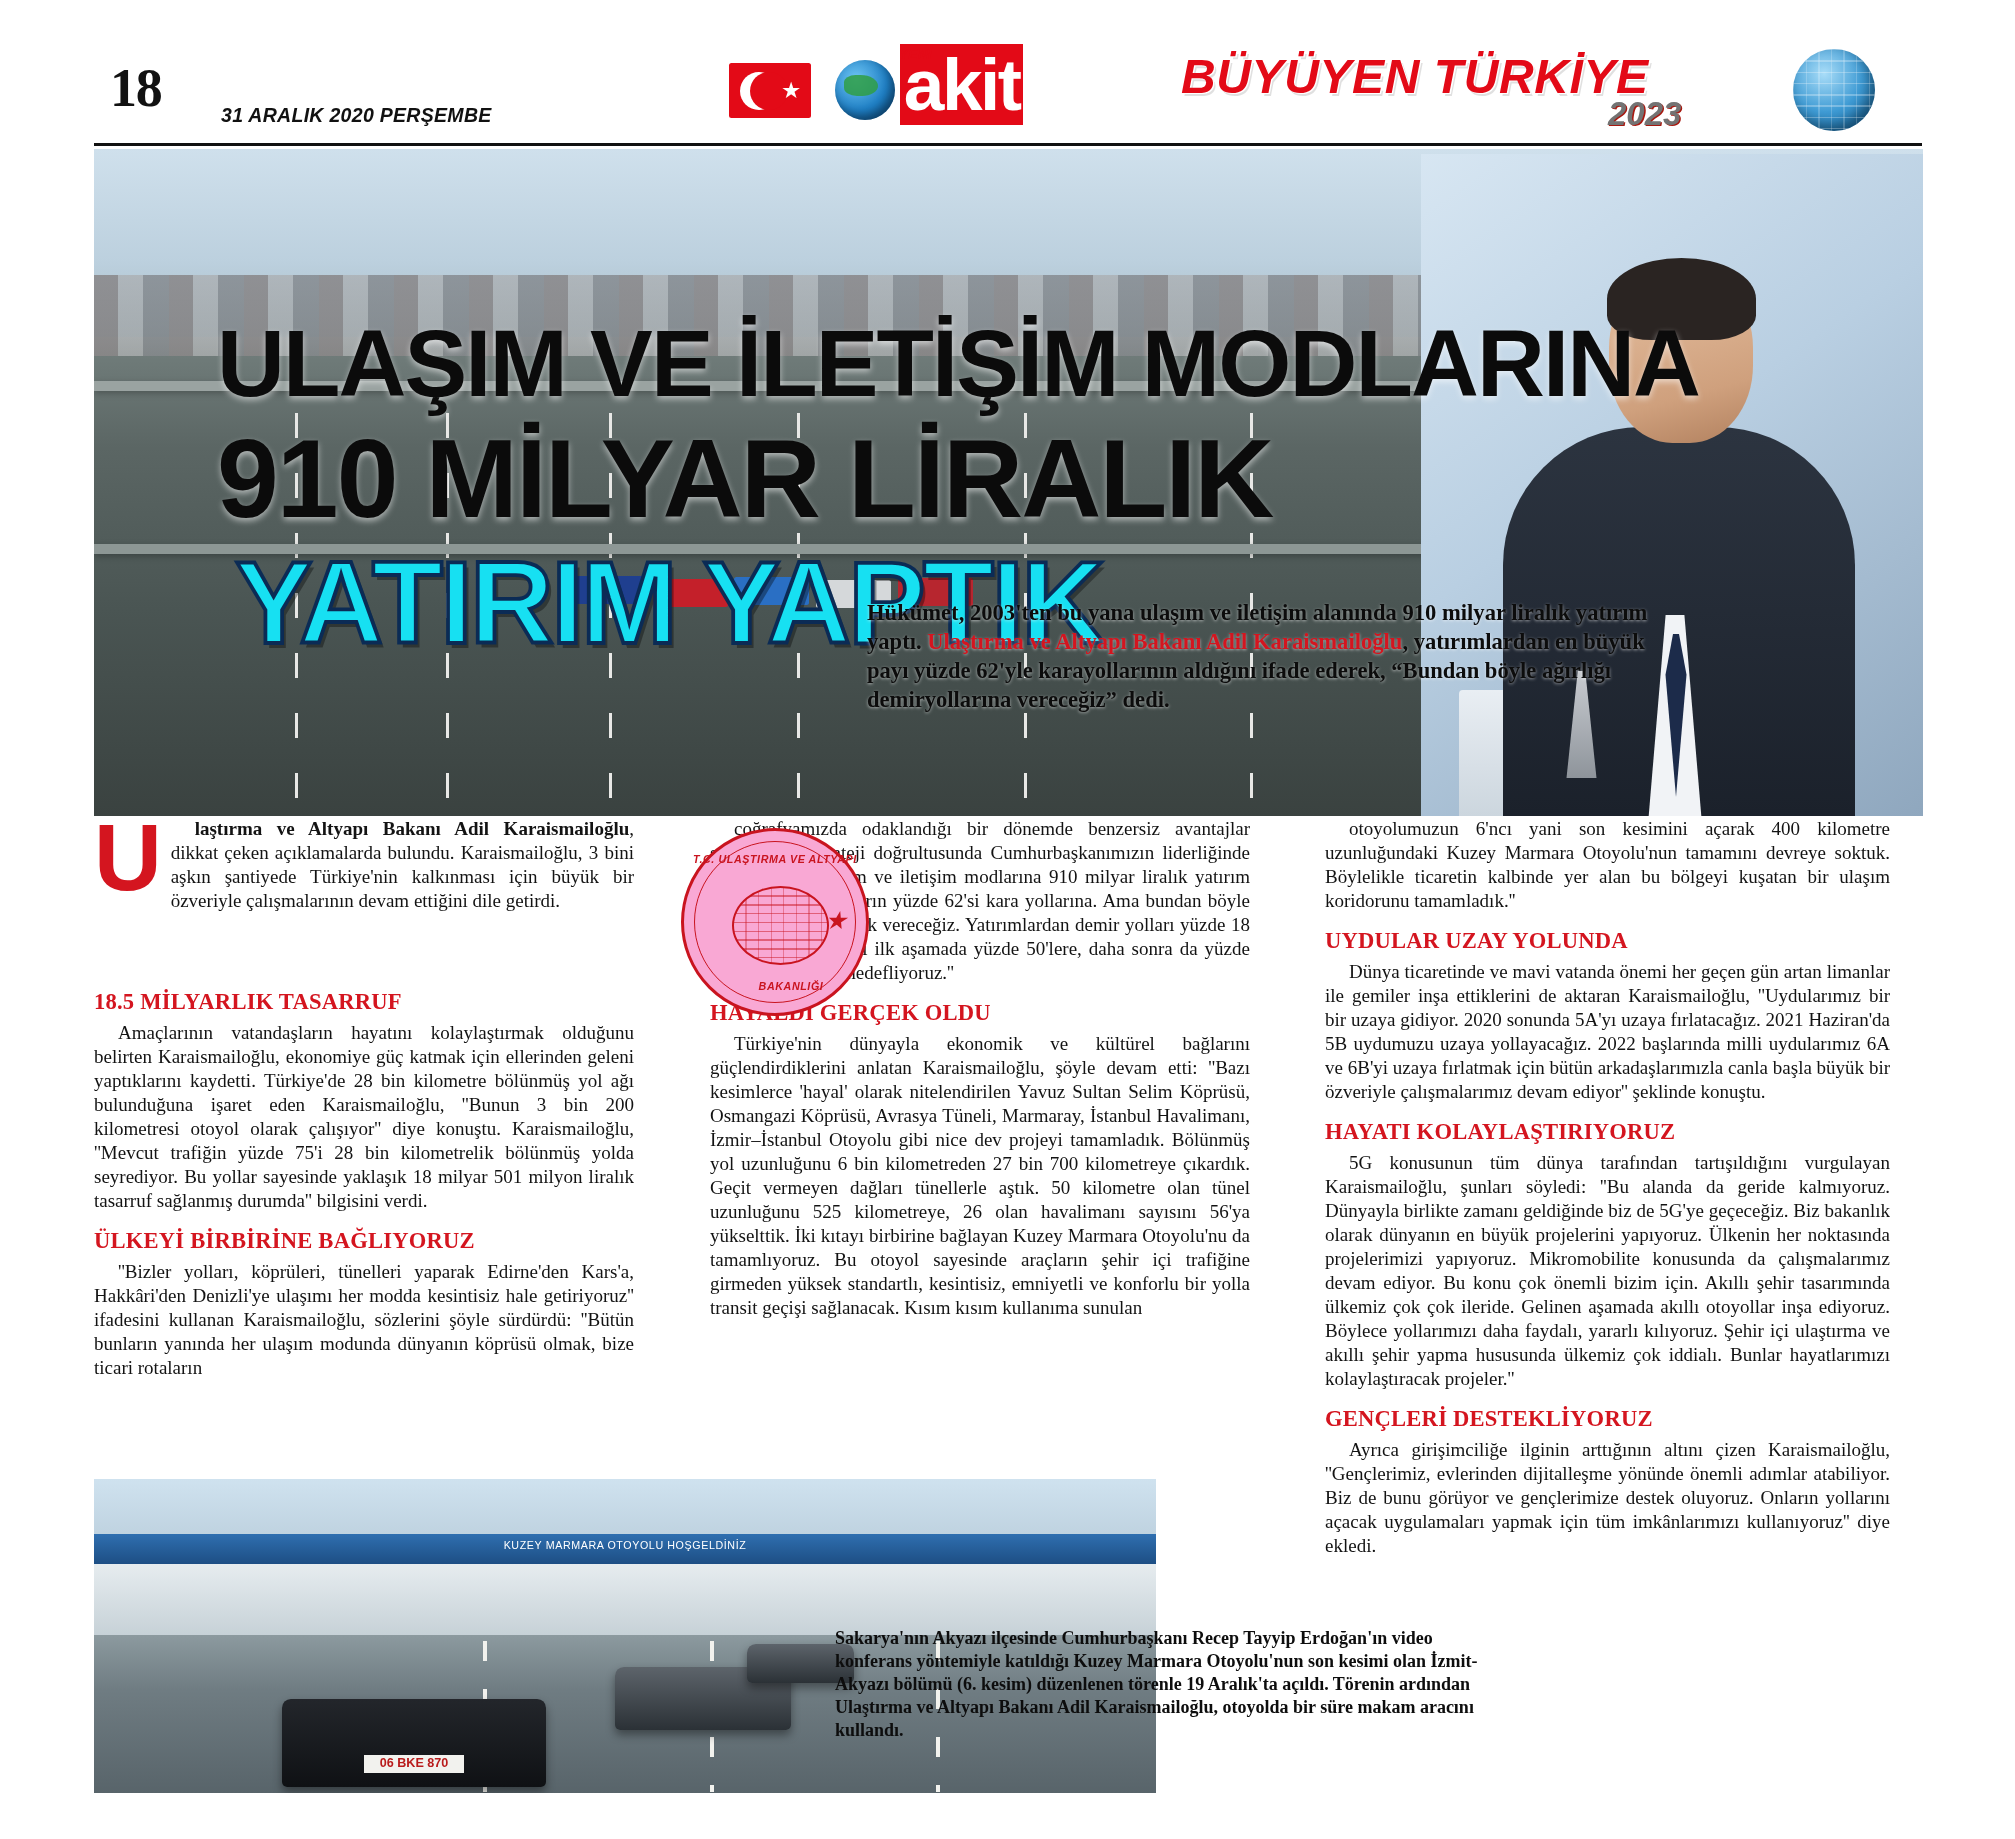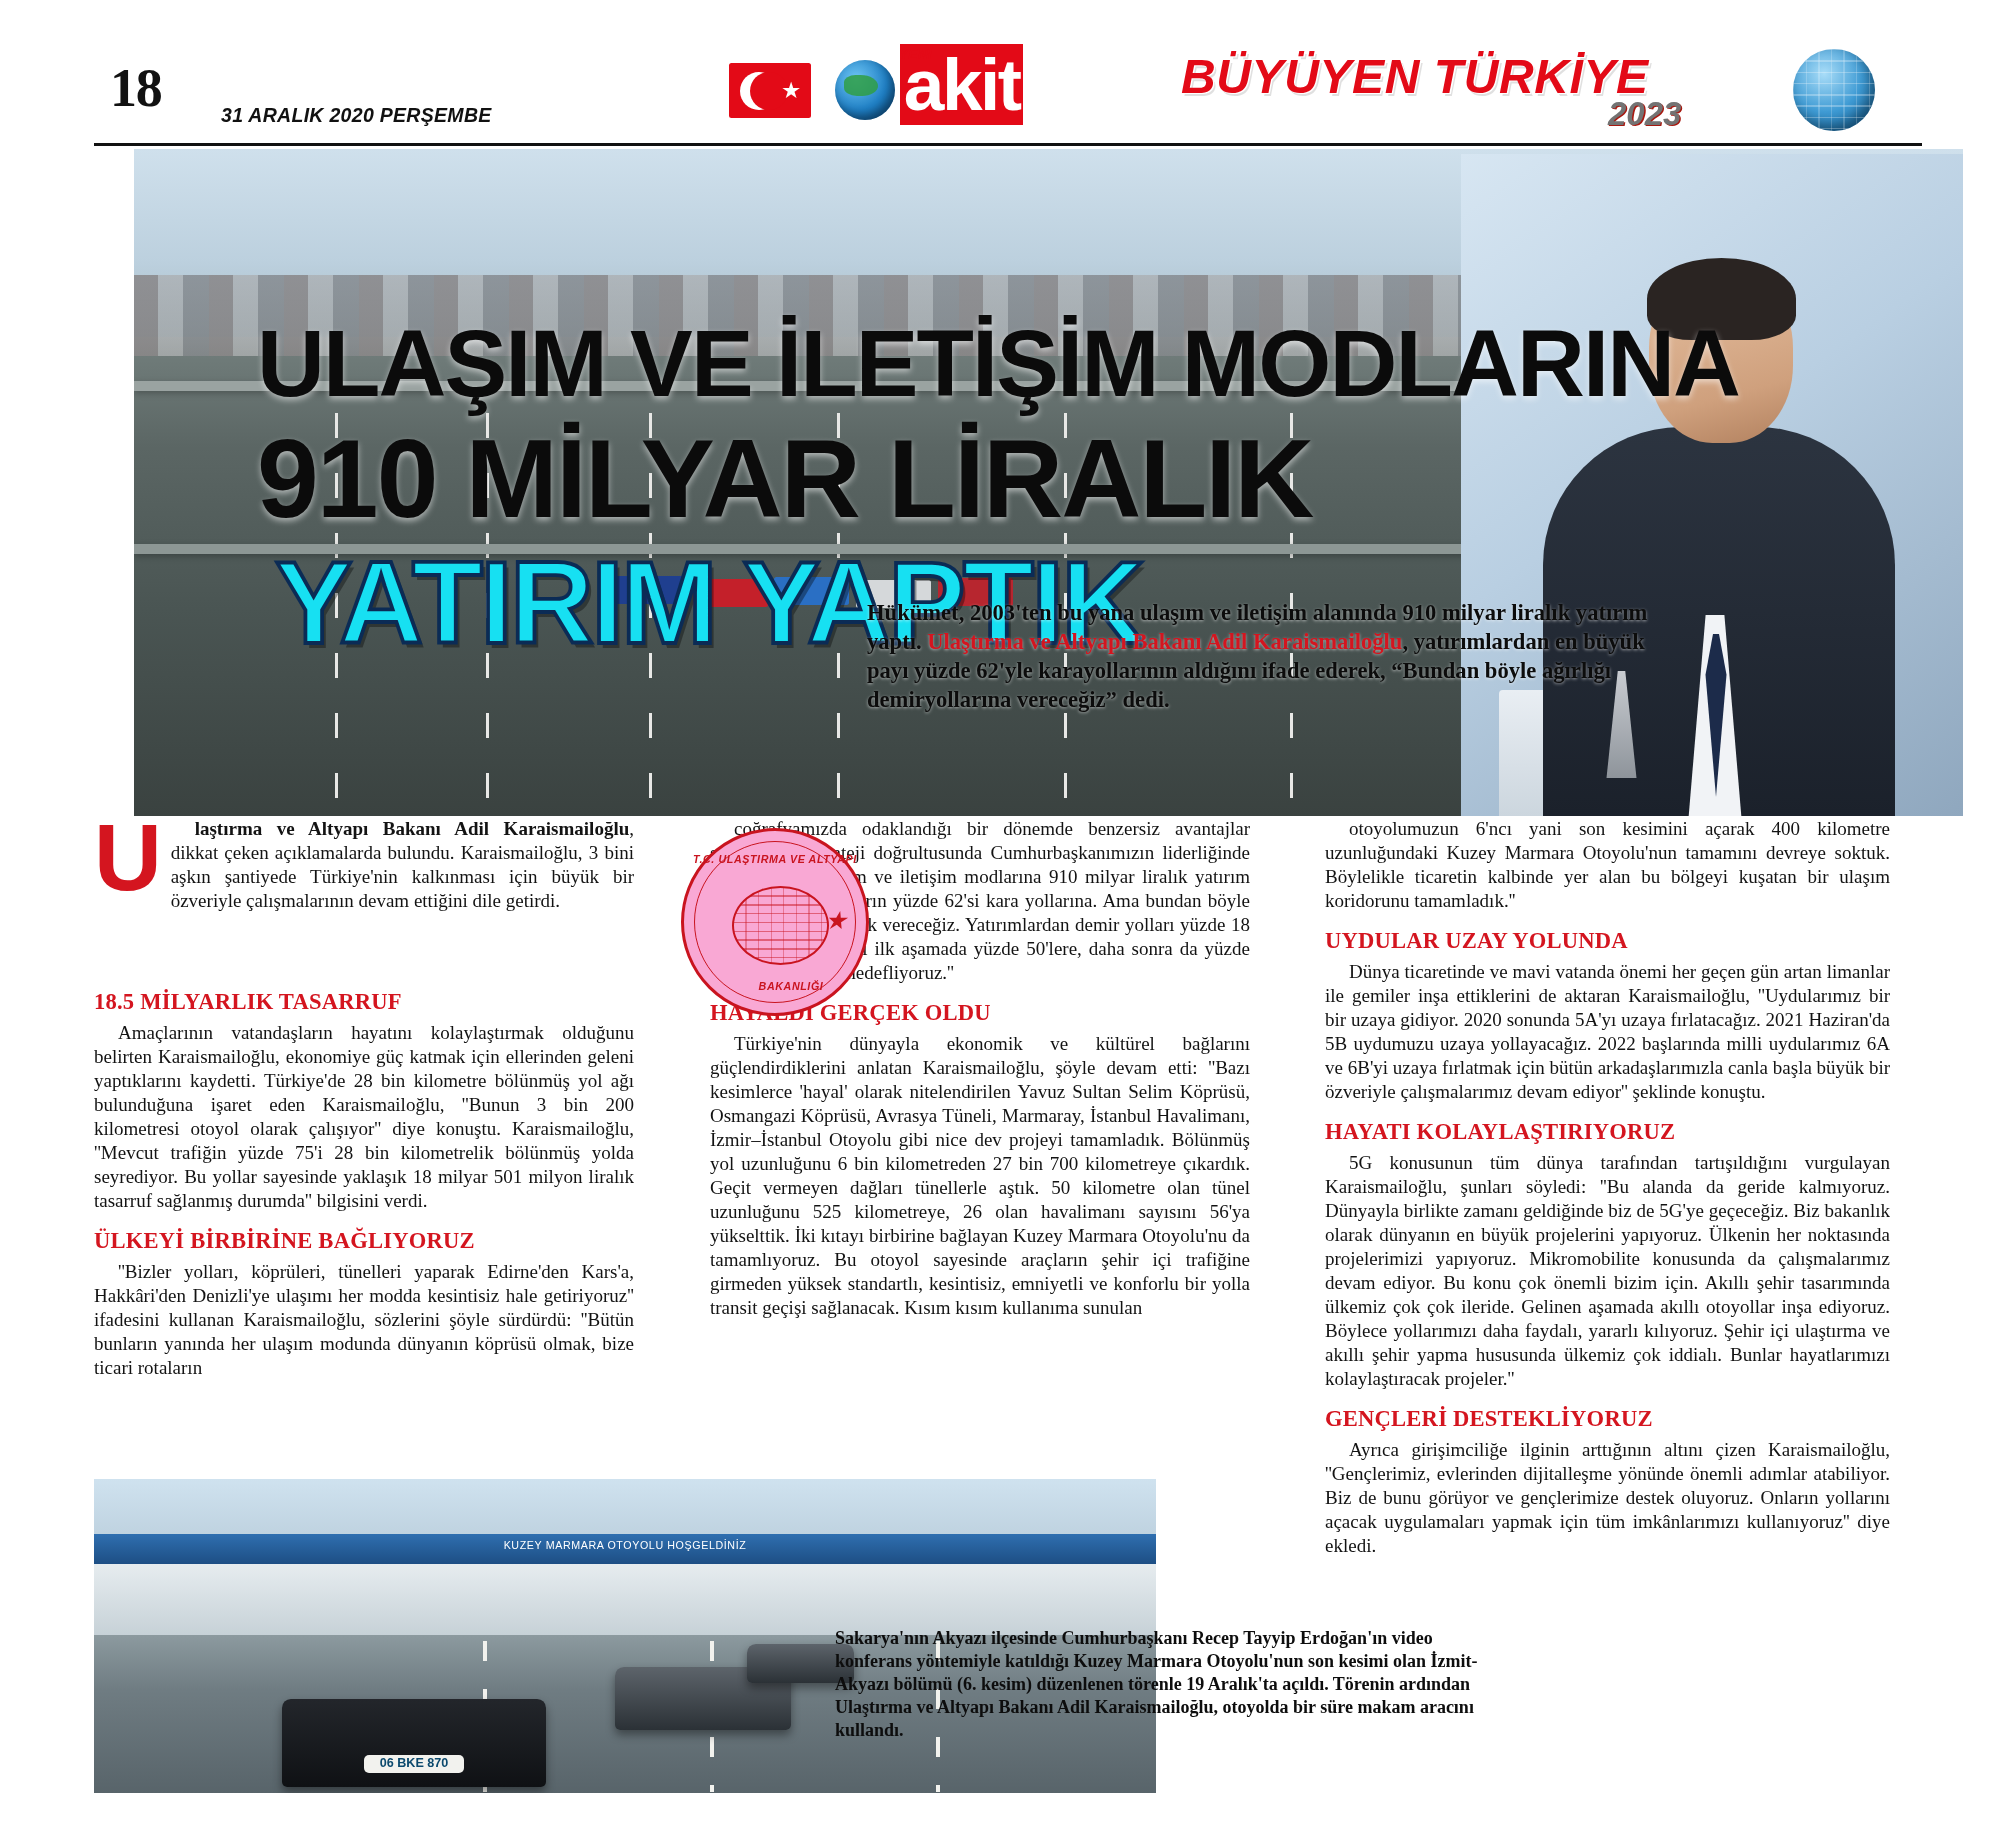--- a/index.html
+++ b/index.html
@@ -165,21 +165,20 @@
     background: #111;
   }
 
   
   .hero {
     position: absolute;
     left: 94px; top: 149px;
     width: 1829px; height: 667px;
     overflow: hidden;
     background: #7a8b93;
-    margin-left: 40px;
   }
   .hero-photo {
     position: absolute; inset: 0;
     background:
       linear-gradient(to bottom, #b9d4e6 0%, #c9d9e3 22%, #93a3a6 34%, #6d7a77 46%, #4e5a58 60%, #39423f 100%);
   }
   .hero-sky {
     position: absolute;
     left: 0; top: 0; width: 100%; height: 188px;
     background: linear-gradient(to bottom, #cfe0ec 0%, #bcd0de 60%, #a8bcc6 100%);
@@ -476,26 +475,26 @@
   .car {
     position: absolute;
     border-radius: 8.8px 8.8px 5px 5px;
     background: linear-gradient(to bottom, #23262b, #0f1114);
     box-shadow: 0 5px 10px rgba(0,0,0,.4);
   }
   .car.silver { background: linear-gradient(to bottom, #5d646b, #2b3136); }
   .plate {
     position: absolute;
     background: #f2f2ee;
-    color: #0c4a6e;
+    color: #b91c1c;
     font-family: "Liberation Sans", sans-serif;
     font-weight: bold;
     font-size: 12.6px;
     text-align: center;
-    border-radius: 5px;
+    border-radius: 0;
     line-height: 17.6px;
   }
   .bp-caption {
     position: absolute;
     left: 835px; top: 1627px;
     width: 652px;
     font-family: "Liberation Serif", serif;
     font-weight: bold;
     font-size: 18px;
     line-height: 23px;

